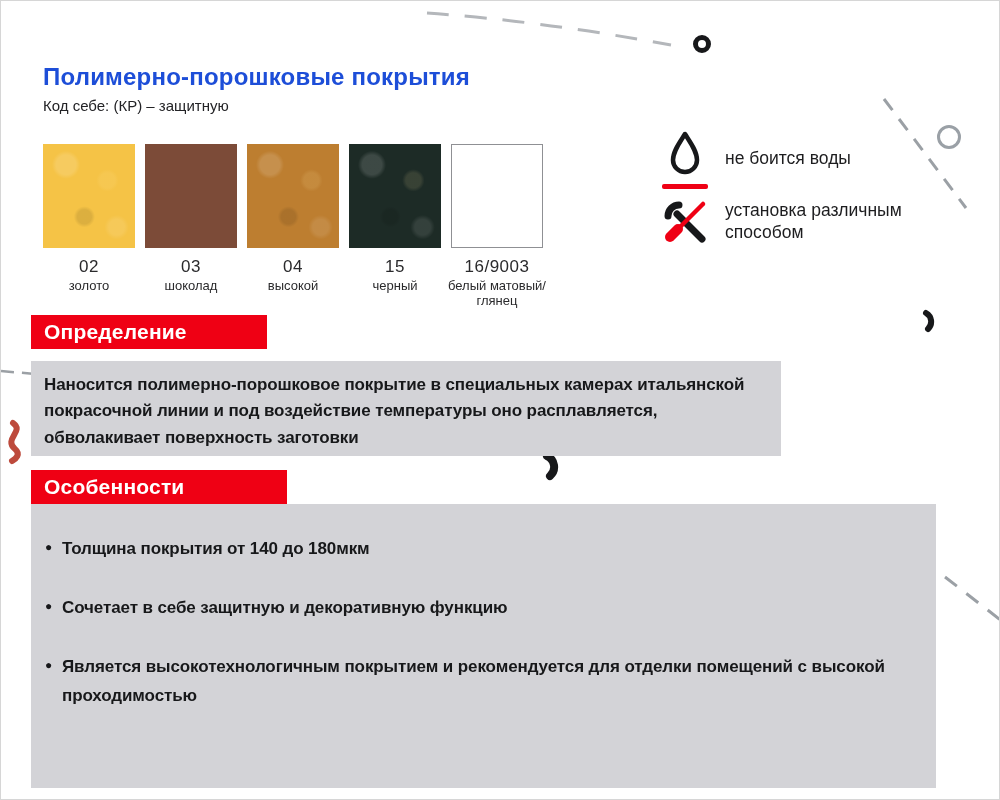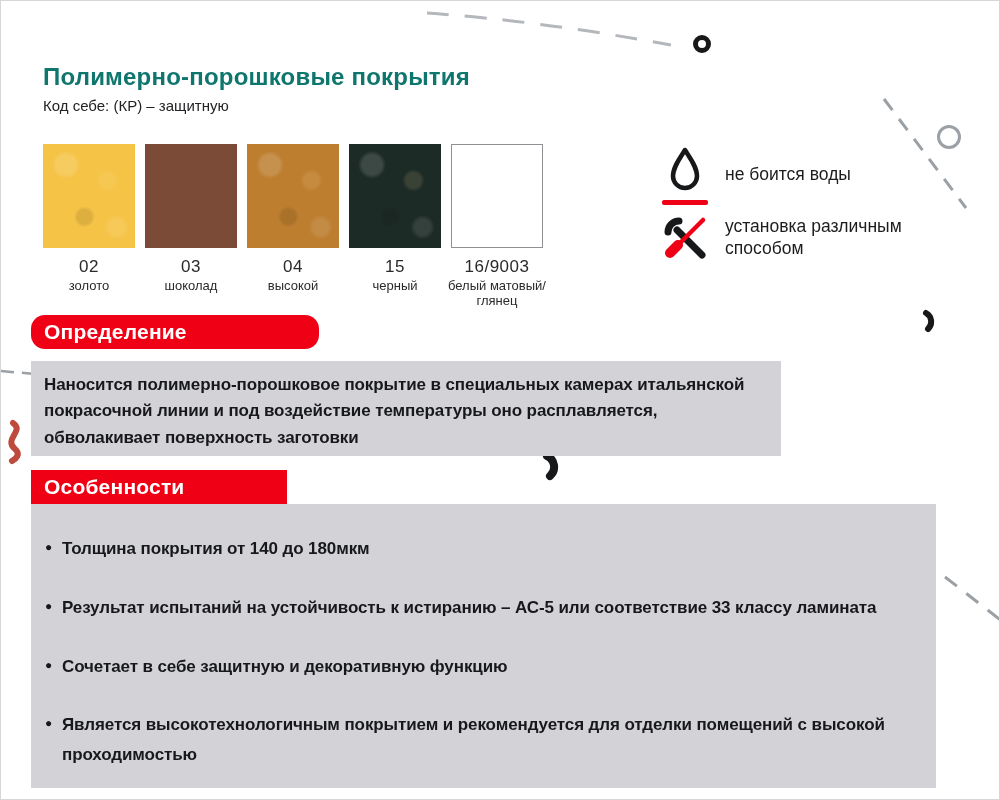--- a/index.html
+++ b/index.html
@@ -5,53 +5,53 @@
   * { margin:0; padding:0; box-sizing:border-box; }
   html,body { background:#fff; }
   body { font-family:"Liberation Sans","DejaVu Sans",sans-serif; color:#1b1c1e; }
   .page {
     position:relative; width:1000px; height:800px; background:#fff;
     border:1px solid #d6d6d6; overflow:hidden;
   }
 
   
   .header { position:absolute; left:42px; top:62px; }
-  .title { font-size:24px; font-weight:800; color:#0f766e; letter-spacing:.2px; }
+  .title { font-size:24px; font-weight:800; color:#1d4ed8; letter-spacing:.2px; }
   .subtitle { font-size:15px; margin-top:6px; color:#232326; }
   .subtitle .code { font-weight:400; }
 
   
   .swatch-row { position:absolute; left:42px; top:143px; display:flex; gap:10px; }
   .swatch-cell { width:92px; display:flex; flex-direction:column; align-items:center; }
   .swatch { width:92px; height:104px; }
   .swatch.textured {
     background-image:
       radial-gradient(circle at 25% 20%, rgba(255,255,255,.14) 0 9%, transparent 13%),
       radial-gradient(circle at 70% 35%, rgba(255,230,160,.12) 0 8%, transparent 12%),
       radial-gradient(circle at 45% 70%, rgba(0,0,0,.10) 0 8%, transparent 12%),
       radial-gradient(circle at 80% 80%, rgba(255,255,255,.10) 0 7%, transparent 11%);
   }
   .swatch.bordered { border:1px solid #8f9094; }
   .swatch-code { margin-top:9px; font-size:17px; color:#2a2a2c; letter-spacing:.5px; }
   .swatch-name { margin-top:2px; font-size:13px; line-height:1.15; color:#2a2a2c;
                  text-align:center; width:118px; }
 
   
-  .features { position:absolute; left:658px; top:144px; width:300px; }
+  .features { position:absolute; left:658px; top:128px; width:300px; }
   .feature-row { display:flex; align-items:center; margin-bottom:10px; }
   .feature-icon-box { width:52px; display:flex; flex-direction:column; align-items:center; flex:0 0 52px; }
   .drop-underline { width:46px; height:5px; background:#ef0014; border-radius:2px; margin-top:5px; }
   .feature-label { margin-left:14px; font-size:17.5px; font-weight:500; color:#1d1d1f; line-height:1.25; }
 
   
   .section-bar {
     position:absolute; left:30px; height:34px; background:#ef0014; color:#fff;
     font-size:21px; font-weight:700; line-height:33px; padding-left:13px; letter-spacing:.2px;
   }
-  .bar-definition { top:314px; width:288px;border-radius:14px; }
+  .bar-definition { top:314px; width:236px; }
   .bar-features  { top:469px; width:256px; }
 
   .panel {
     position:absolute; left:30px; background:#d3d3d7; color:#17181a;
     font-size:17px; font-weight:600; letter-spacing:-.1px;
   }
   .panel-definition { top:360px; width:750px; height:95px; padding:11px 16px 0 13px; line-height:1.55; }
   .panel-features   { top:503px; width:905px; height:284px; padding:30px 24px 0 14px; line-height:1.75; }
 
   .bullet { position:relative; padding-left:17px; margin-bottom:29px; }
@@ -152,18 +152,17 @@
       <div class="feature-label" style="width:230px">установка различным способом</div>
     </div>
   </div>
 
   <div class="section-bar bar-definition">Определение</div>
   <div class="panel panel-definition">Наносится полимерно-порошковое покрытие в специальных камерах итальянской покрасочной линии и под воздействие температуры оно расплавляется, обволакивает поверхность заготовки</div>
 
   <div class="section-bar bar-features">Особенности</div>
   <div class="panel panel-features">
     <div class="bullet">Толщина покрытия от 140 до 180мкм</div>
-    <div class="bullet">Результат испытаний на устойчивость к истиранию – АС-5 или соответствие 33 классу ламината</div>
     <div class="bullet">Сочетает в себе защитную и декоративную функцию</div>
     <div class="bullet">Является высокотехнологичным покрытием и рекомендуется для отделки помещений с высокой проходимостью</div>
   </div>
 
 </div>
 
 </body></html>

